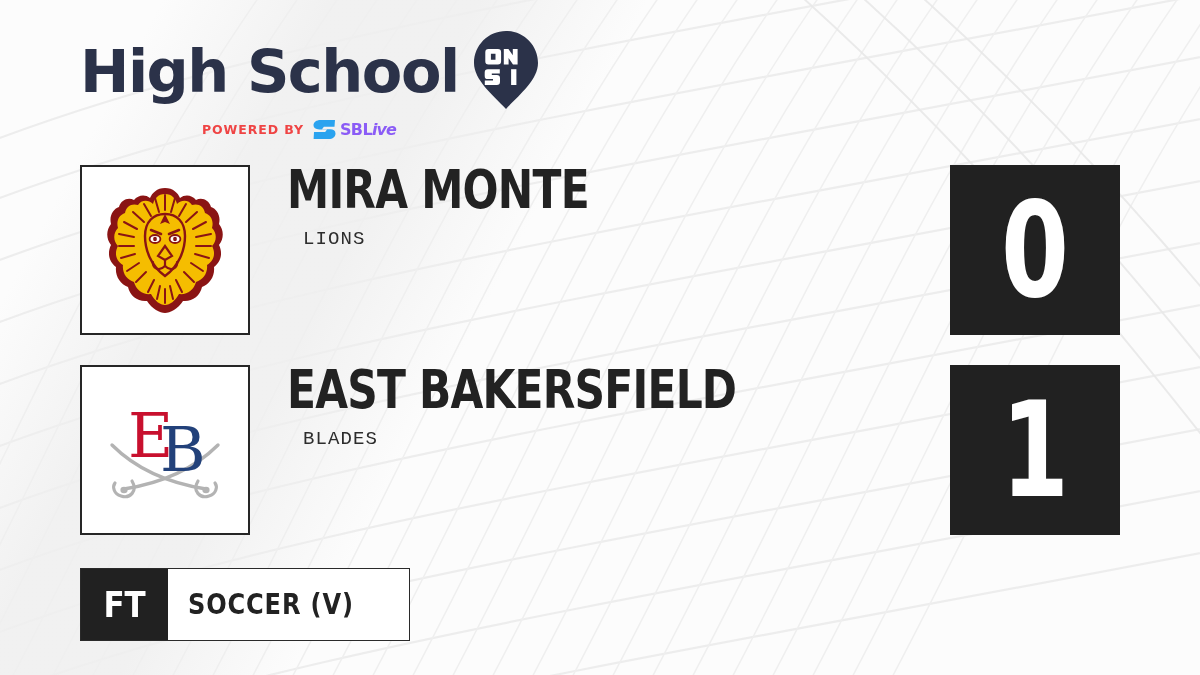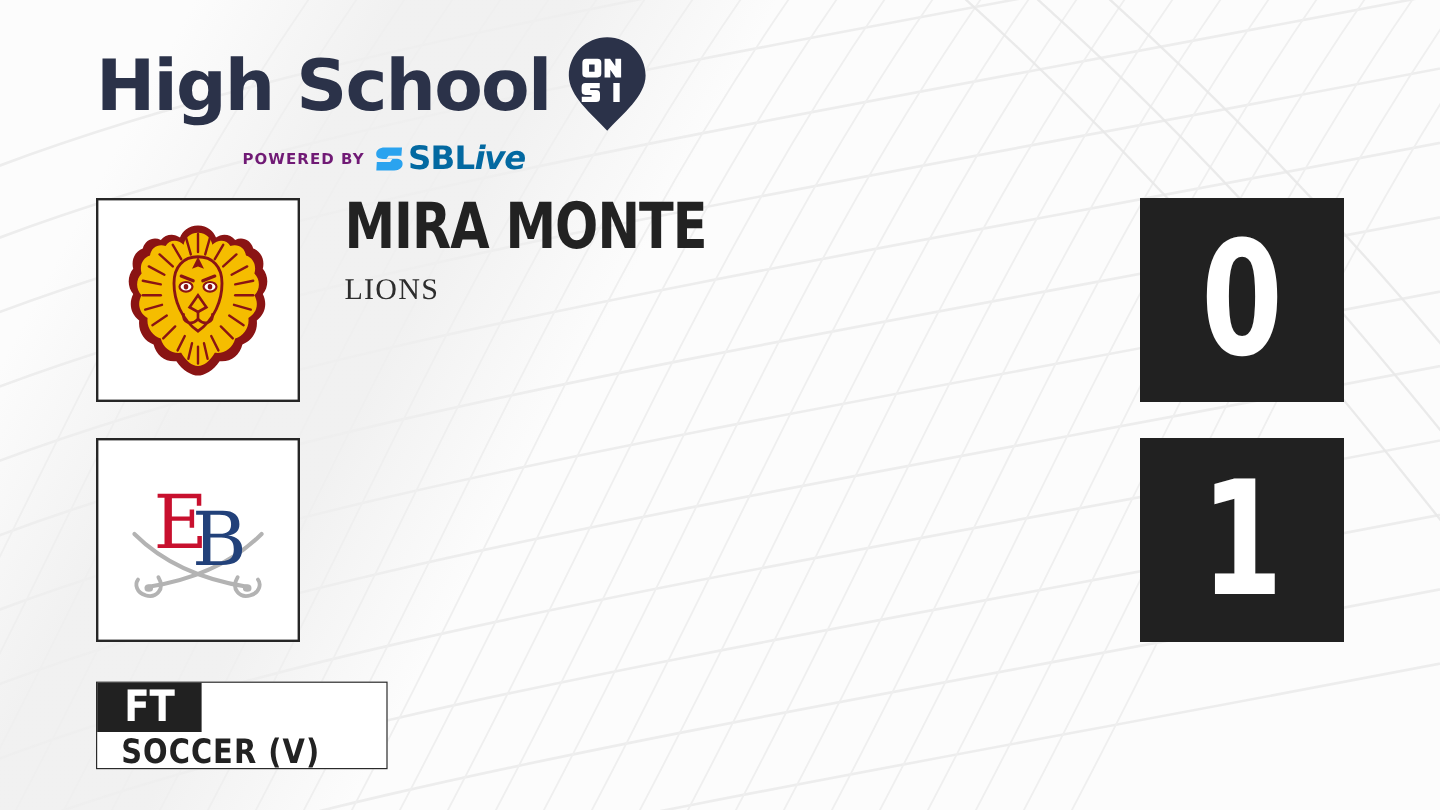--- a/index.html
+++ b/index.html
@@ -80,33 +80,33 @@
     align-items: center;
     gap: 9px;
     margin-top: 9px;
     padding-left: 122px;
   }
   .powered-by {
     font-family: "DejaVu Sans", sans-serif;
     font-weight: bold;
     font-size: 12.5px;
     letter-spacing: .9px;
-    color: #701a75;
+    color: #ef4444;
   }
   .sblive-lockup {
     display: flex;
     align-items: center;
     gap: 4px;
   }
   .sblive-mark { width: 23px; height: 21px; flex: none; }
   .sblive-text {
     font-family: "DejaVu Sans", sans-serif;
     font-weight: bold;
-    font-size: 27px;
-    color: #0369a1;
+    font-size: 16px;
+    color: #8b5cf6;
     letter-spacing: -.6px;
     line-height: 1;
   }
   .sblive-text .ital {
     font-style: italic;
     letter-spacing: -1px;
   }
 
   
   .team-row {
@@ -145,26 +145,27 @@
     line-height: .95;
     color: #222222;
     text-transform: uppercase;
     letter-spacing: -1px;
     transform: scaleX(.80);
     transform-origin: left center;
     white-space: nowrap;
   }
   .team-mascot {
     margin-top: 13px;
-    font-family: Liberation Serif, serif;
+    font-family: Liberation Mono, monospace;
     font-weight: normal;
-    font-size: 25px;
+    font-size: 19px;
     letter-spacing: 1.1px;
     color: #2d2d2d;
     text-transform: uppercase;
+    margin-left: 16px;
   }
 
   .score-box {
     width: 170px;
     height: 170px;
     background: #212121;
     flex: none;
     display: flex;
     align-items: center;
     justify-content: center;
@@ -183,21 +184,20 @@
   
   .status-bar {
     position: absolute;
     left: 80px;
     top: 568px;
     height: 73px;
     display: flex;
     align-items: stretch;
     border: 1px solid #2a2a2a;
     background: #ffffff;
-    flex-direction: column;
   }
   .status-code {
     background: #212121;
     color: #ffffff;
     width: 87px;
     display: flex;
     align-items: center;
     justify-content: center;
     font-family: "DejaVu Sans", sans-serif;
     font-weight: bold;
@@ -413,20 +413,24 @@
         <g fill="#b3b3b3">
           <ellipse cx="104" cy="95" rx="3.6" ry="3.2"></ellipse>
           <ellipse cx="22" cy="95" rx="3.6" ry="3.2"></ellipse>
         </g>
 
         <text x="26" y="62" font-family="DejaVu Serif, serif" font-size="62" font-weight="normal" fill="#c8102e">E</text>
         <text x="58" y="76" font-family="DejaVu Serif, serif" font-size="62" font-weight="normal" fill="#22417a">B</text>
       </svg>
     </div>
 
+    <div class="team-text">
+      <div class="team-name">EAST BAKERSFIELD</div>
+      <div class="team-mascot">BLADES</div>
+    </div>
 
     <div class="score-box">
       <div class="score-value">1</div>
     </div>
   </div>
 
   <div class="status-bar">
     <div class="status-code">
       <span>FT</span>
     </div>

